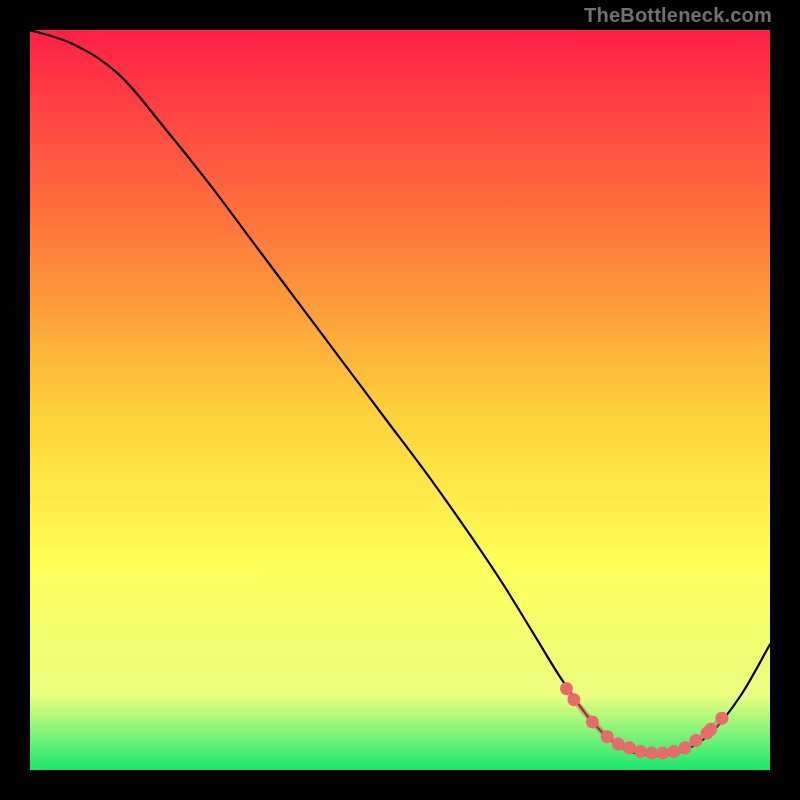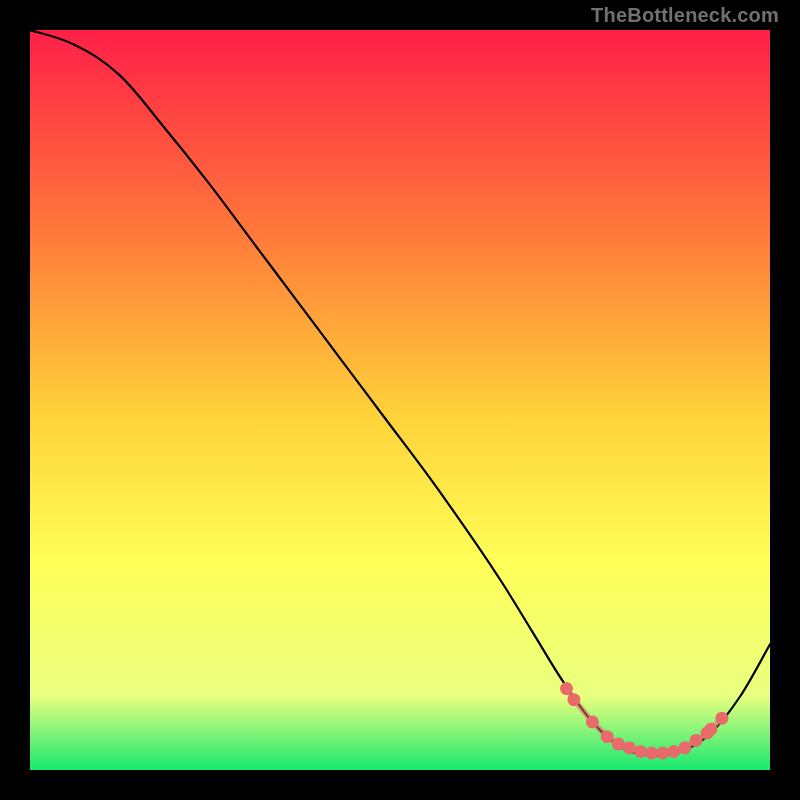--- a/index.html
+++ b/index.html
@@ -6,21 +6,21 @@
   html, body { width: 800px; height: 800px; overflow: hidden; background: #000; }
   .frame {
     position: relative;
     width: 800px;
     height: 800px;
     background: #000;
   }
   .watermark {
     position: absolute;
     top: 4px;
-    right: 21px;
+    right: 28px;
     font-family: Arial, Helvetica, sans-serif;
     font-size: 20px;
     font-weight: 600;
     color: #717171;
     letter-spacing: 0.2px;
   }
   .plot {
     position: absolute;
     left: 30px;
     top: 30px;

